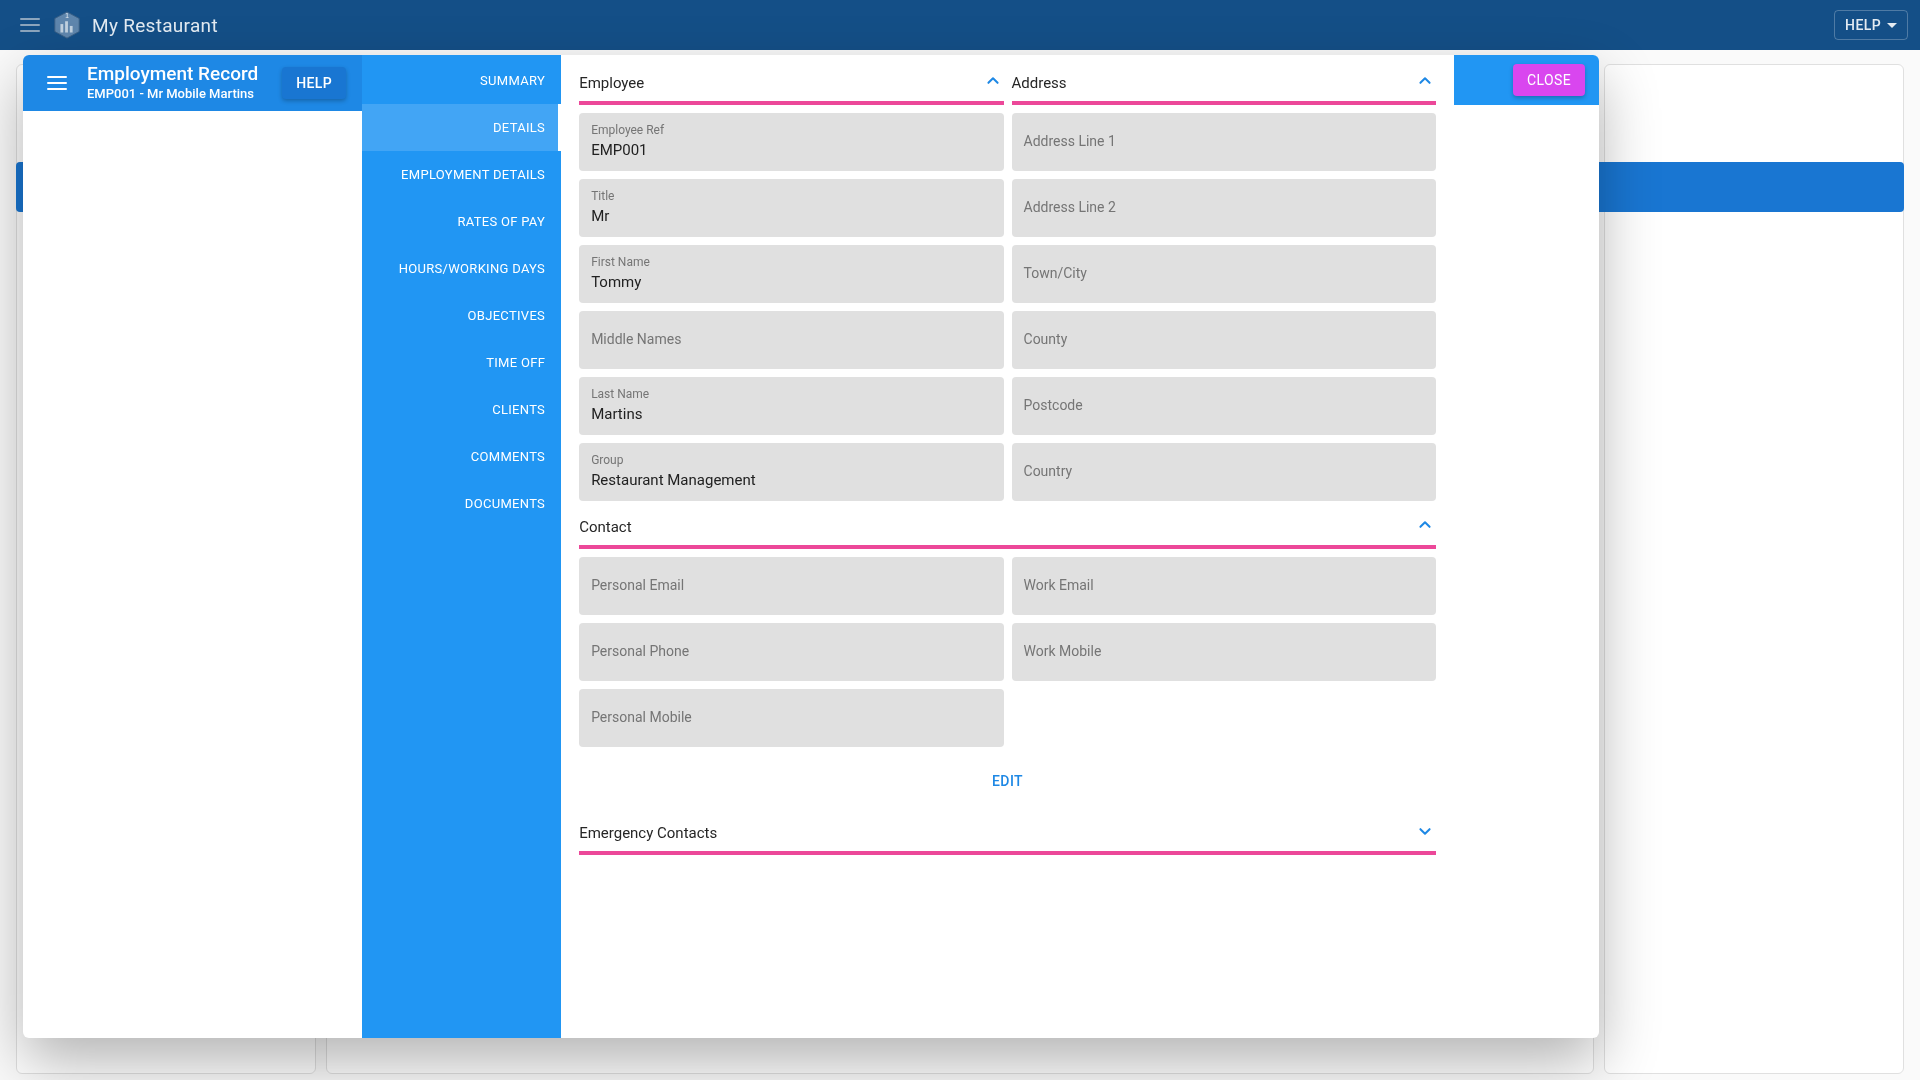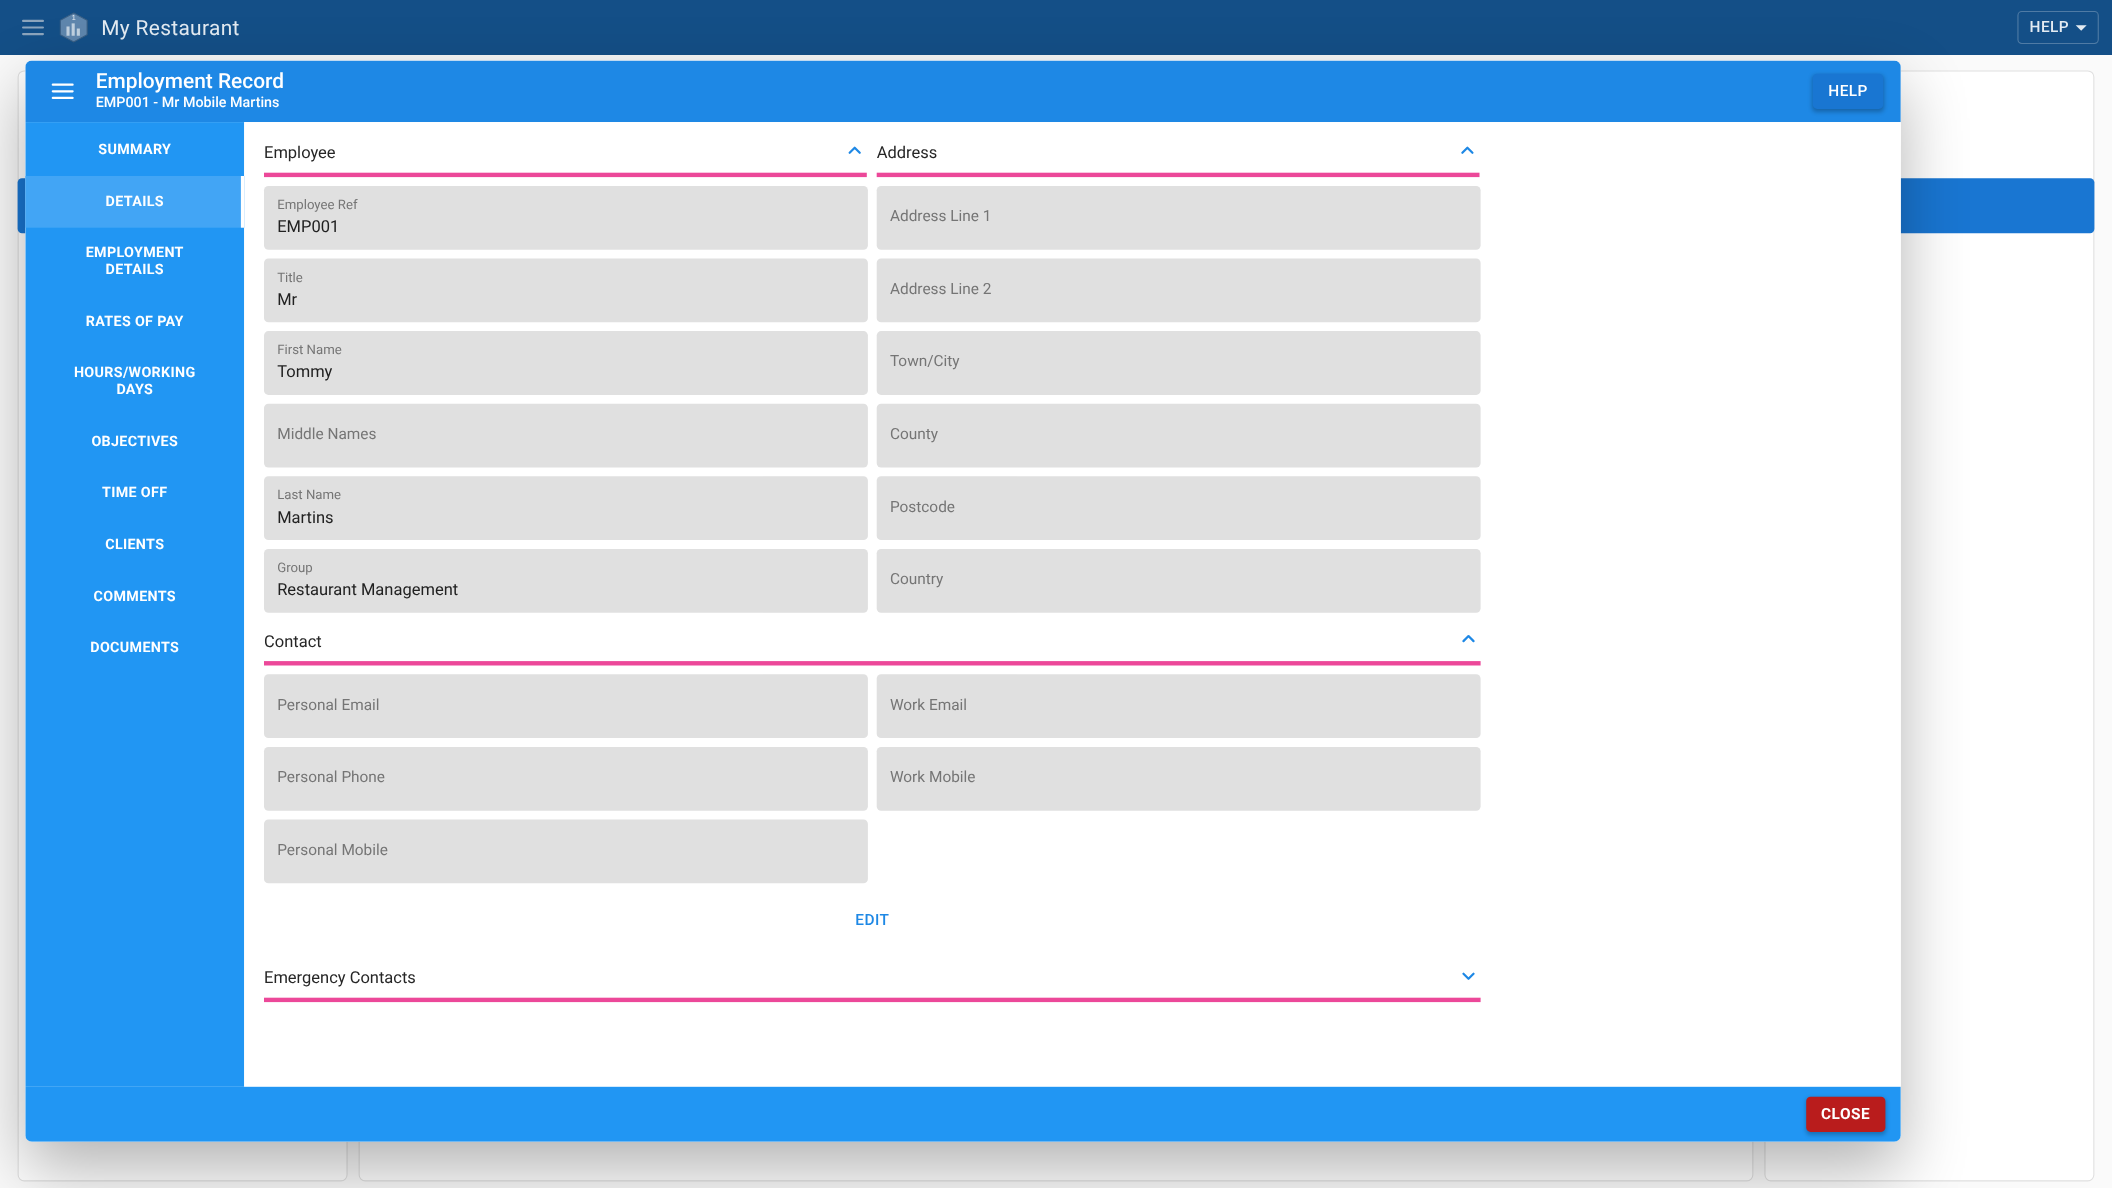--- a/index.html
+++ b/index.html
@@ -24,36 +24,36 @@
   .bg-page { position: absolute; top:50px; left:0; right:0; bottom:0; background:#fafafa; padding: 14px 16px; }
   .bg-card { background:#fff; border:1px solid #e0e0e0; border-radius:6px; height: 1010px; }
   .bg-row { display:flex; gap:10px; }
   .bg-c1 { width:300px; }
   .bg-c2 { flex:1; }
   .bg-c3 { width:300px; }
   .bg-ribbon { position:absolute; top:112px; left:16px; right:16px; height:50px; background:#1976d2; border-radius:4px; }
 
   
   .modal {
-    position:absolute; top:55px; left:23px; width:1705px; height:983px; background:#fff; border-radius:6px;
-    box-shadow: 0 24px 60px rgba(0,0,0,0.3); overflow:hidden; display:flex; flex-direction:column;
+    position:absolute; top:55px; left:23px; width:1576px; height:983px; background:#fff; border-radius:6px;
+    box-shadow: 0 24px 60px rgba(0,0,0,0.3); overflow:hidden; display:flex; flex-direction:row;
   }
   .modal-header { height:56px; background:#1e88e5; color:#fff; display:flex; align-items:center; padding:0 16px; gap:12px; }
   .modal-header .burger2 { width:36px;height:36px;display:flex;align-items:center;justify-content:center;color:#fff; }
   .modal-header .titles { display:flex; flex-direction:column; line-height:1.1; }
   .modal-header .t1 { font-size:19px; font-weight:500; }
   .modal-header .t2 { font-size:13px; font-weight:500; margin-top:2px; }
   .modal-header .spacer { flex:1; }
   .modal-header .help2 { background:#1976d2; color:#fff; padding:8px 14px; border-radius:4px; font-size:14px; font-weight:500; letter-spacing:.4px; box-shadow:0 2px 4px rgba(0,0,0,.25);}
   .modal-body { flex:1; display:flex; min-height:0; }
   .side {
     width:199px; background:#2196f3; color:#fff; display:flex; flex-direction:column; padding-top:2px;
   }
   .side .item {
-    padding:16px 32px; font-size:13px; font-weight:700; letter-spacing:.3px; color:#fff; text-align:center;
+    padding:16px 16px; font-size:13px; font-weight:400; letter-spacing:.3px; color:#fff; text-align:right;
   }
   .side .item.active { background:#42a5f5; position:relative; }
   .side .item.active::after { content:""; position:absolute; right:0; top:0; bottom:0; width:3px; background:#fff; }
 
   .content { flex:1; overflow:auto; background:#fff; padding:10px 18px 0 18px; }
   .cols { display:flex; gap:8px; max-width:1106px; }
   .col { flex:1 1 0; min-width:0; }
 
   .section-head {
     display:flex; align-items:center; justify-content:space-between; height:40px; border-bottom:4px solid #ec4899; margin-bottom:8px; max-width:1106px;
@@ -68,21 +68,21 @@
     display:flex; flex-direction:column; justify-content:center;
   }
   .field .lab { font-size:12px; color:#757575; line-height:1.3; }
   .field .val { font-size:15px; color:#212121; margin-top:2px; min-height:18px; }
   .field.empty .lab { font-size:14px; }
 
   .edit-row { max-width:1106px; display:flex; justify-content:center; padding:10px 0 18px 0; }
   .edit-btn { color:#1e88e5; font-weight:500; letter-spacing:.4px; font-size:14px; padding:8px 10px; border-radius:4px; }
 
   .modal-footer { height:50px; background:#2196f3; display:flex; align-items:center; justify-content:flex-end; padding:0 14px; }
-  .close-btn { background:#b91c1c; color:#fff; padding:8px 14px; border-radius:4px; font-size:14px; font-weight:700; letter-spacing:.4px; box-shadow:0 2px 4px rgba(0,0,0,.25);margin-left:45px;}
+  .close-btn { background:#d946ef; color:#fff; padding:8px 14px; border-radius:4px; font-size:14px; font-weight:400; letter-spacing:.4px; box-shadow:0 2px 4px rgba(0,0,0,.25);margin-left:45px;}
 
   .burger-lines, .burger-lines2 { width:20px; height:14px; position:relative; }
   .burger-lines span, .burger-lines2 span { position:absolute; left:0; right:0; height:2px; background:currentColor; border-radius:1px; }
   .burger-lines span:nth-child(1){top:0;} .burger-lines span:nth-child(2){top:6px;} .burger-lines span:nth-child(3){top:12px;}
   .burger-lines2 span:nth-child(1){top:0;} .burger-lines2 span:nth-child(2){top:6px;} .burger-lines2 span:nth-child(3){top:12px;}
 </style>
 </head>
 <body>
 
 <div class="appbar">

